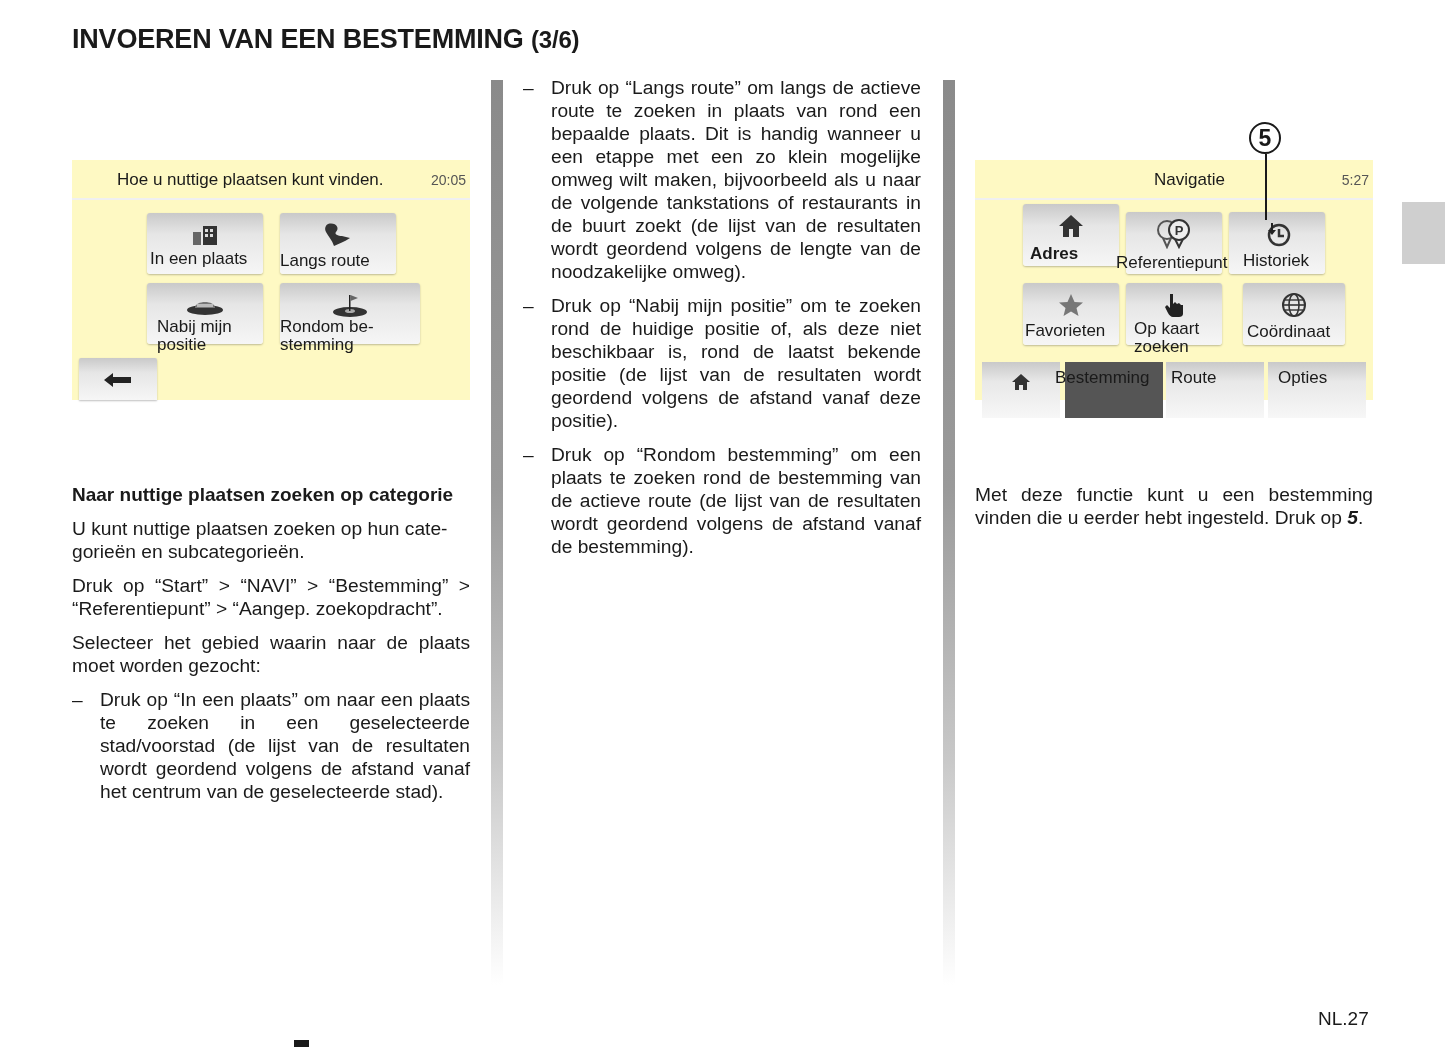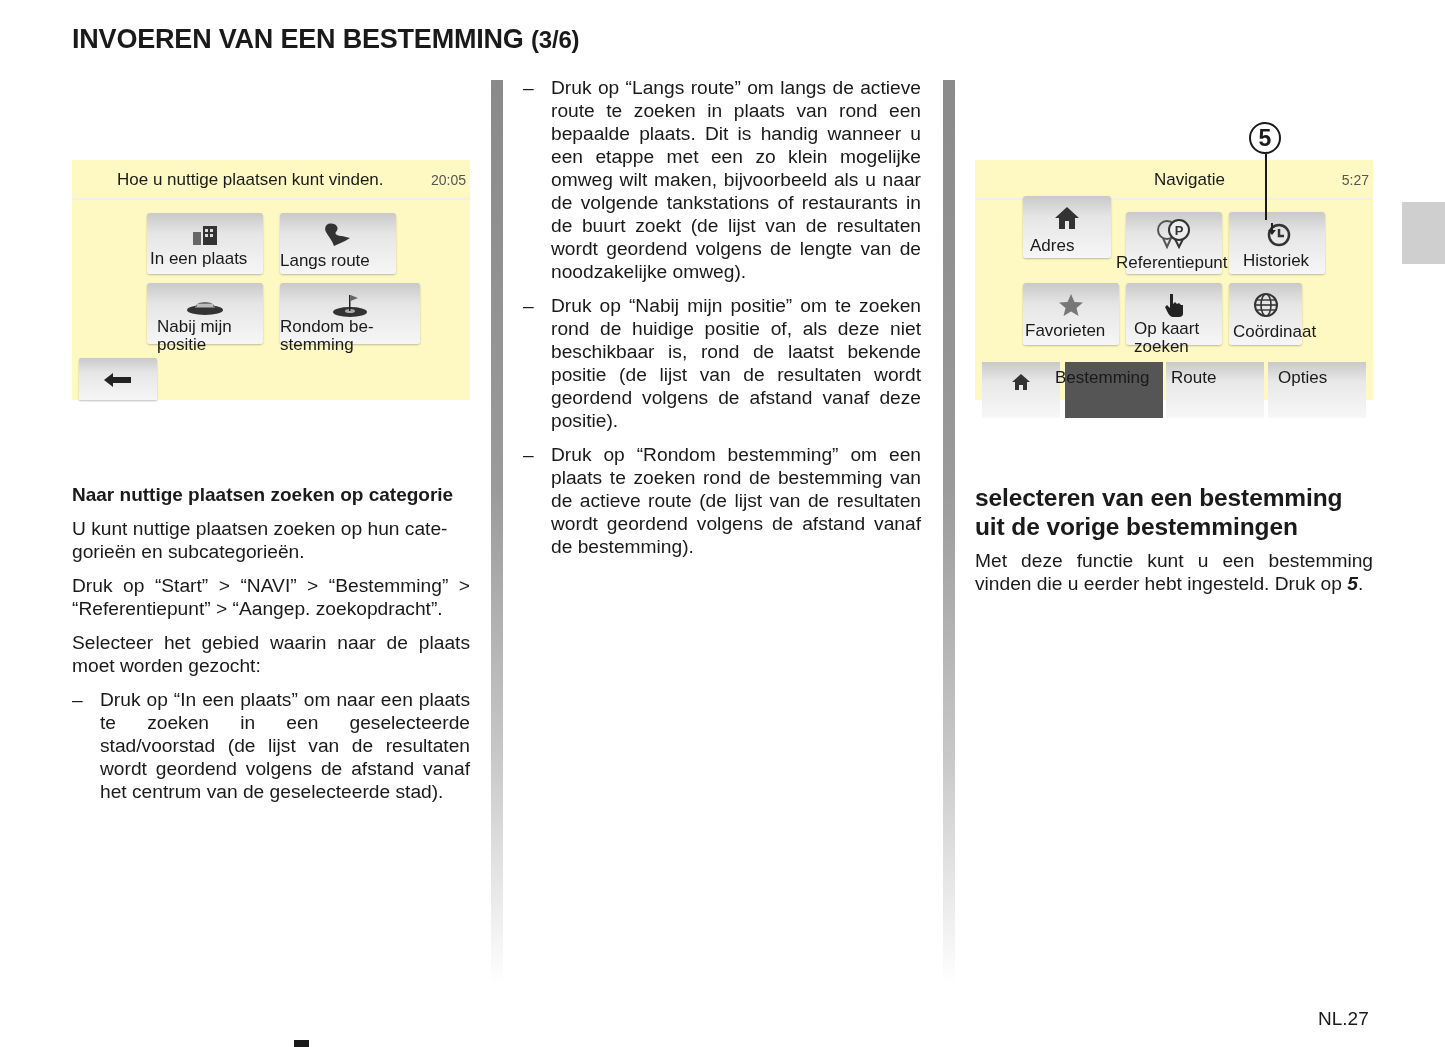--- a/index.html
+++ b/index.html
@@ -127,21 +127,21 @@
     </div>
   </div>
 </div>
 
 <div class="screen" style="left:975px; top:160px; width:398px; height:240px;">
   <div class="scr-header">
     <span class="scr-title" style="left:179px;">Navigatie</span>
     <span class="scr-time">5:27</span>
   </div>
 
-  <div class="sbtn" style="left:48px; top:36px; width:88px; height:62px;">
+  <div class="sbtn" style="left:48px; top:44px; width:96px; height:62px;font-weight:bold;">
     <div class="ico">
       <svg width="26" height="24" viewBox="0 0 26 24">
           <path d="M13 1 L25 12 L21 12 L21 23 L15 23 L15 15 L11 15 L11 23 L5 23 L5 12 L1 12 Z" fill="#333"></path>
         </svg>
     </div>
     <span class="lbl" style="left:7px; top:41px;">Adres</span>
   </div>
 
   <div class="sbtn" style="left:151px; top:52px; width:96px; height:62px;">
     <div class="ico">
@@ -178,21 +178,21 @@
 
   <div class="sbtn" style="left:151px; top:123px; width:96px; height:62px;">
     <div class="ico">
       <svg width="26" height="26" viewBox="0 0 26 26">
           <path d="M9 2 L12 2 L12 12 L14 10 L16 12 L18 11 L20 13 L22 13 L22 22 C22 24 20 25 18 25 L12 25 C10 25 8 23 7 21 L4 15 L6 13 L9 16 Z" fill="#222"></path>
         </svg>
     </div>
     <span class="lbl" style="left:8px; top:37px;"><span>Op kaart</span><br><span>zoeken</span></span>
   </div>
 
-  <div class="sbtn" style="left:254px; top:123px; width:73px; height:62px;">
+  <div class="sbtn" style="left:268px; top:123px; width:102px; height:62px;">
     <div class="ico">
       <svg width="26" height="26" viewBox="0 0 26 26">
           <circle cx="13" cy="13" r="11" fill="none" stroke="#333" stroke-width="2"></circle>
           <ellipse cx="13" cy="13" rx="5" ry="11" fill="none" stroke="#333" stroke-width="1.6"></ellipse>
           <line x1="2" y1="13" x2="24" y2="13" stroke="#333" stroke-width="1.6"></line>
           <line x1="4" y1="8" x2="22" y2="8" stroke="#333" stroke-width="1.4"></line>
           <line x1="4" y1="18" x2="22" y2="18" stroke="#333" stroke-width="1.4"></line>
         </svg>
     </div>
     <span class="lbl" style="left:4px; top:40px;">Coördinaat</span>
@@ -241,21 +241,20 @@
     <span class="dash">–</span>
     <span class="btext">Druk op “Nabij mijn positie” om te zoeken rond de huidige positie of, als deze niet beschikbaar is, rond de laatst bekende positie (de lijst van de resultaten wordt geordend volgens de afstand vanaf deze positie).</span>
   </div>
   <div class="bullet">
     <span class="dash">–</span>
     <span class="btext">Druk op “Rondom bestemming” om een plaats te zoeken rond de bestemming van de actieve route (de lijst van de resul­taten wordt geordend volgens de afstand vanaf de bestemming).</span>
   </div>
 </div>
 
 <div class="col c3">
-  <h2 class="sechead">selecteren van een bestemming uit de vorige bestemmingen</h2>
   <p>
     <span>Met deze functie kunt u een bestemming vinden die u eerder hebt ingesteld. Druk op</span>
     <b><i>5</i></b><span>.</span>
   </p>
 </div>
 
 <div class="page-num">NL.27</div>
 <div class="crop-mark"></div>
 
 </body></html>

